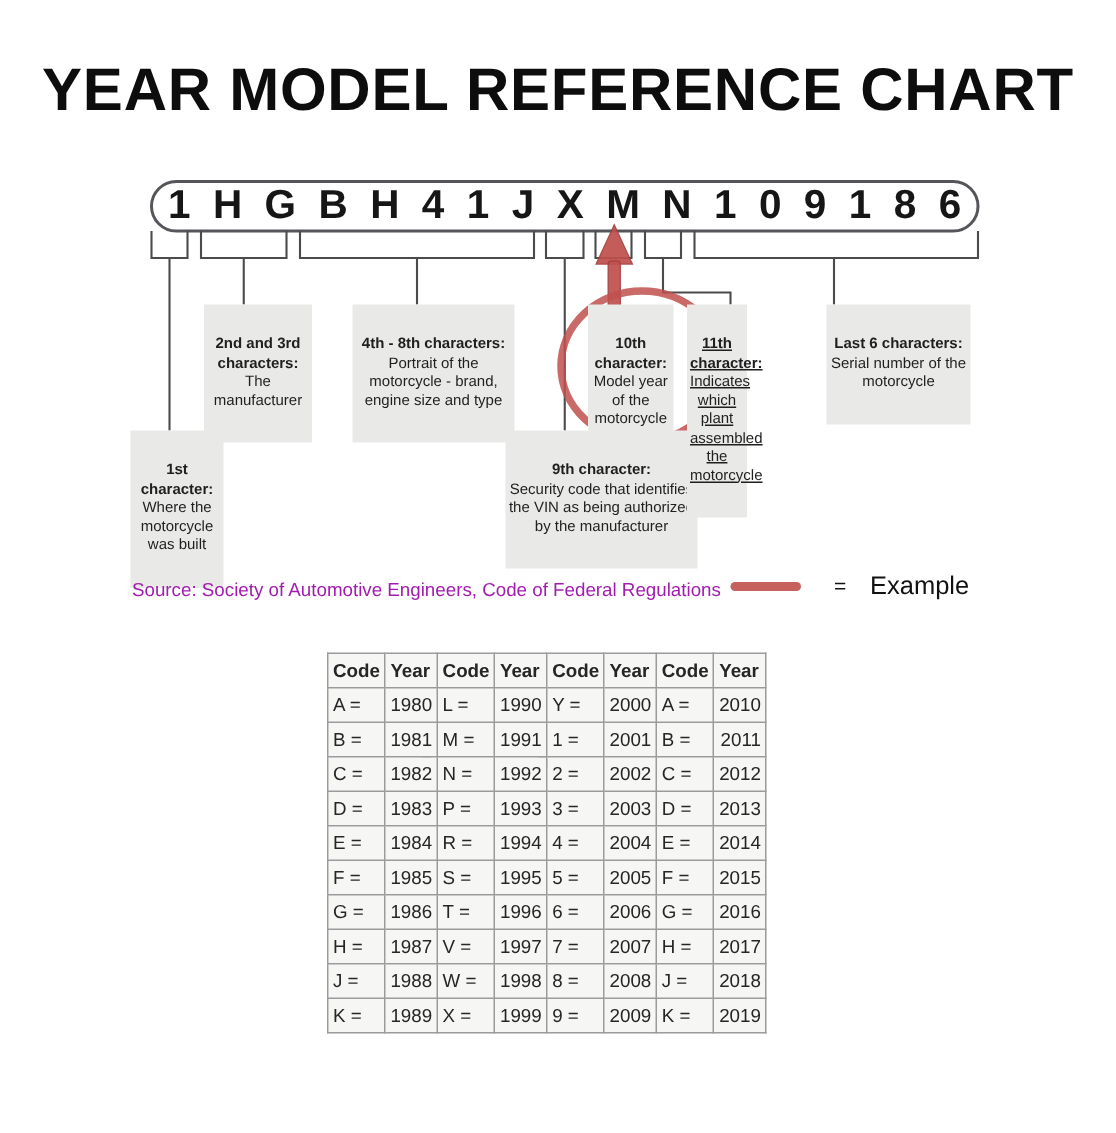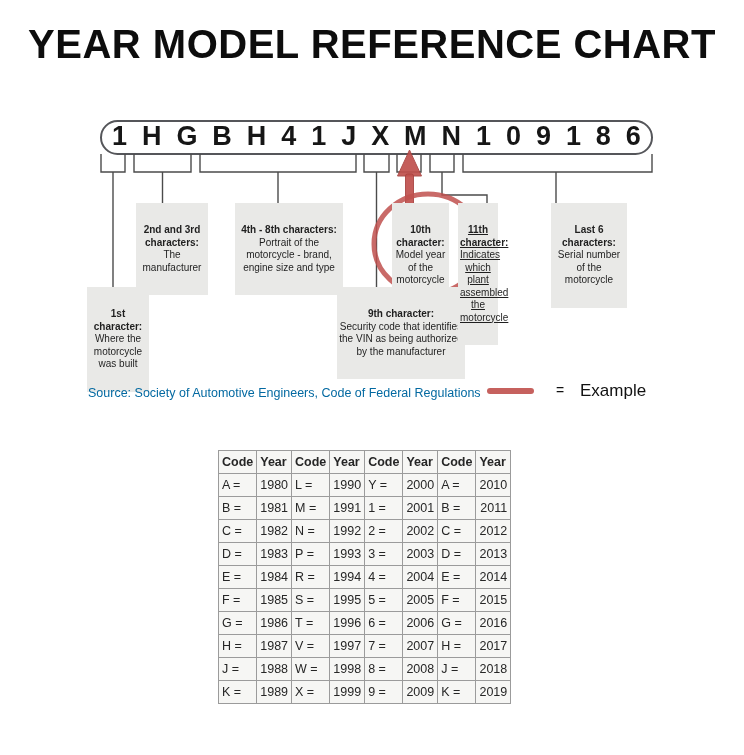--- a/index.html
+++ b/index.html
@@ -1,20 +1,20 @@
 <!DOCTYPE html>
 <html style="--accent: #c0504d; --callout-bg: #e9e9e7;"><head>
 <meta charset="utf-8">
 <style>
   :root { --accent:#c0504d; --callout-bg:#e9e9e7; --line:#4b4b4b; --cell-bg:#f6f6f4; --cell-border:#9b9b9b; }
   * { box-sizing:border-box; margin:0; padding:0; }
   body { background:#ffffff; font-family:"Liberation Sans", sans-serif; }
   .stage { position:relative; width:744px; height:755px; background:#ffffff; overflow:hidden; }
 
-  .title { position:absolute; top:22px; left:0; width:744px; text-align:center;
+  .title { position:absolute; top:38px; left:0; width:744px; text-align:center;
            font-size:40px; font-weight:bold; letter-spacing:.5px; color:#0d0d0d; }
 
   .vin-box { position:absolute; left:100px; top:120px; width:553px; height:35px;
              border:2px solid #55565a; border-radius:19px;
              display:flex; align-items:center; justify-content:space-between;
              padding:0 10px 2px 10px; background:#fff; }
   .vin-box span { font-size:27px; font-weight:bold; color:#161616; line-height:1; }
 
   svg.overlay { position:absolute; left:0; top:0; width:744px; height:755px; pointer-events:none; }
   .bracket, .stem { fill:none; stroke:var(--line); stroke-width:1.4; }
@@ -23,29 +23,29 @@
 
   .callout { position:absolute; background:var(--callout-bg); color:#1f1f1f;
              font-size:10px; line-height:1.25; text-align:center; padding:21px 2px; }
   .co-h { font-weight:bold; }
   .co-c1  { left:87px;  top:287px; width:62px;  }
   .co-c23 { left:136px; top:203px; width:72px;  }
   .co-c48 { left:235px; top:203px; width:108px; }
   .co-c9  { left:337px; top:287px; width:128px; }
   .co-c10 { left:392px; top:203px; width:57px;  }
   .co-c11 { left:458px; top:203px; width:40px;text-decoration:underline;  }
-  .co-l6  { left:551px; top:203px; width:76px;  }
-
-  .source-line { position:absolute; left:88px; top:386px; font-size:12.5px; color:#0369a1; }
+  .co-l6  { left:551px; top:203px; width:96px;  }
+
+  .source-line { position:absolute; left:88px; top:386px; font-size:12.5px; color:#a21caf; }
   .legend-line { position:absolute; left:487px; top:388px; width:47px; height:5.5px;
                  background:var(--accent); border-radius:3px; opacity:.9; }
   .legend-eq   { position:absolute; left:556px; top:382px; font-size:14px; color:#111; }
   .legend-lbl  { position:absolute; left:580px; top:381px; font-size:17px; color:#111; }
 
-  table.year-table { position:absolute; left:218px; top:450px; border-collapse:collapse; table-layout:fixed; }
+  table.year-table { position:absolute; left:218px; top:435px; border-collapse:collapse; table-layout:fixed; }
   .year-table th, .year-table td { border:1px solid var(--cell-border); background:var(--cell-bg);
       font-size:12.5px; color:#262626; height:23px; padding:0 3px; white-space:nowrap; }
   .year-table th { font-weight:bold; text-align:left; }
   .year-table td.cd { text-align:left; }
   .year-table td.yr { text-align:right; }
 </style>
 </head>
 <body>
 
 <div class="stage">

